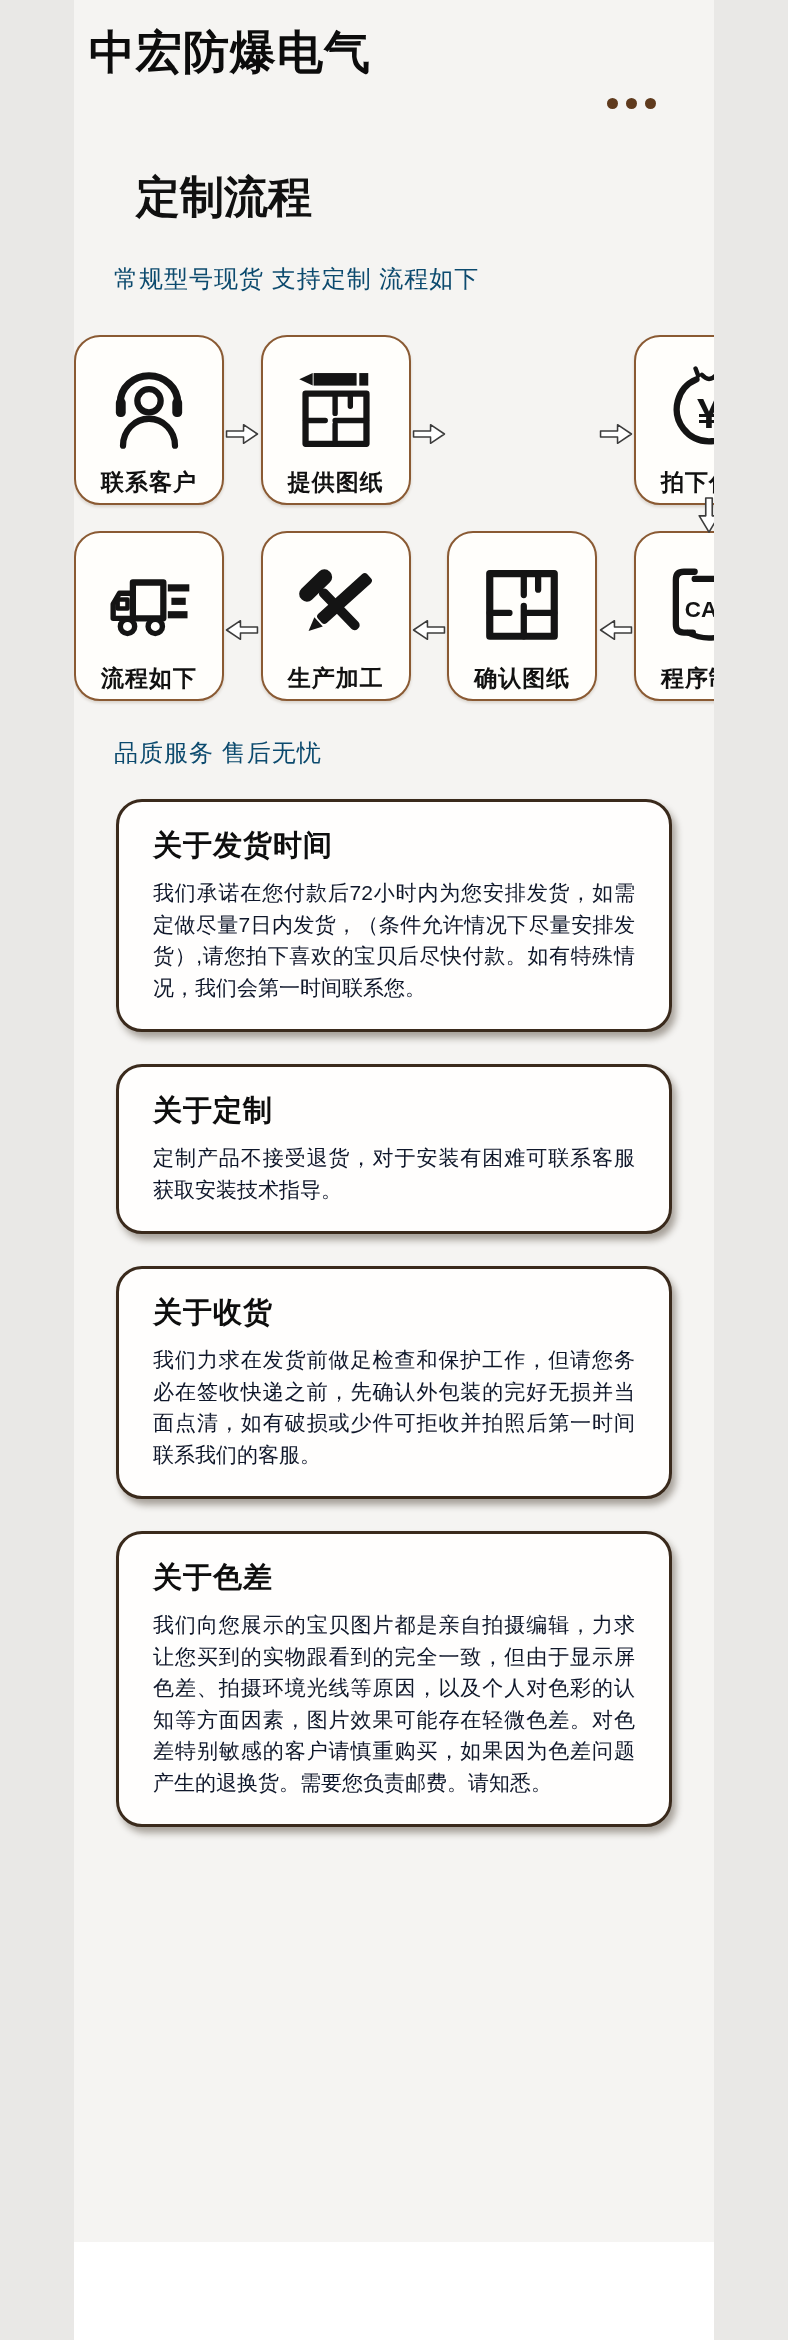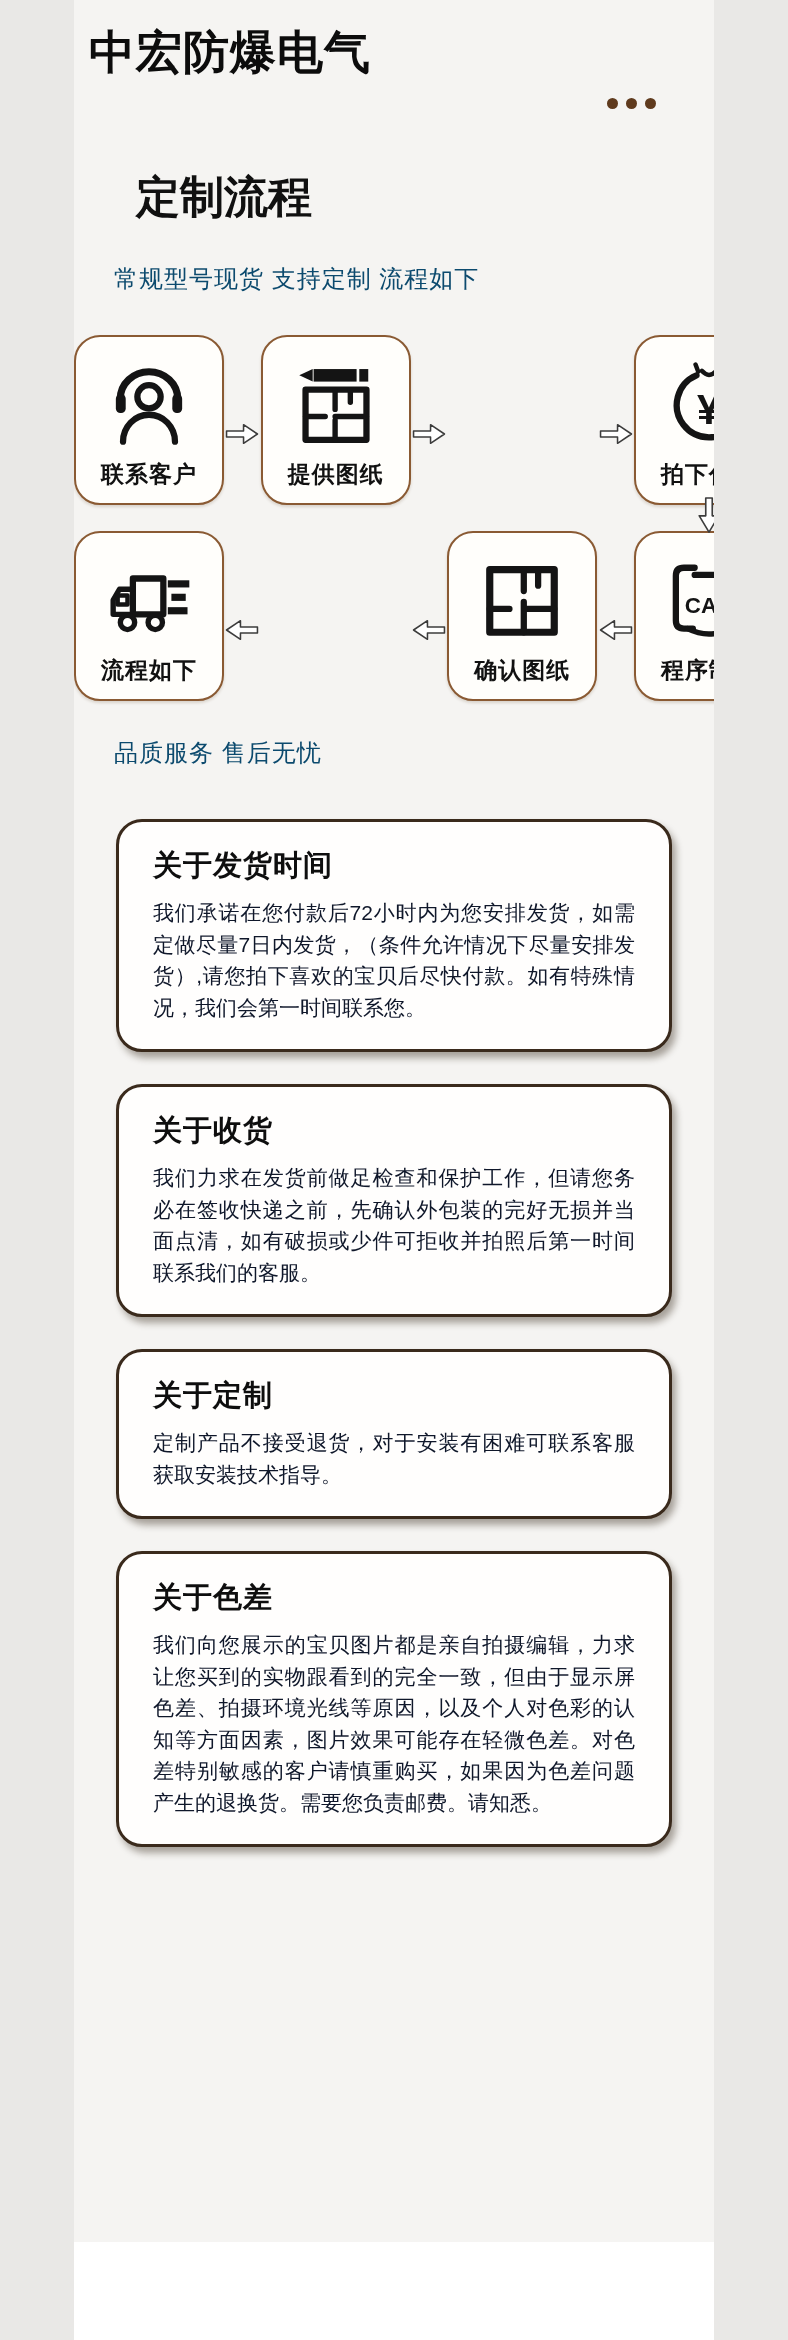--- a/index.html
+++ b/index.html
@@ -25,29 +25,29 @@
     grid-template-columns:150px 1fr 150px 1fr 150px 1fr 150px;
     grid-template-rows:170px 26px 170px;
   }
   .fbox {
     background:#fffefb; border:2px solid #8a5a33; border-radius:26px;
     display:flex; flex-direction:column; align-items:center;
     box-shadow:0 2px 3px rgba(90,60,30,.18);
   }
   .fbox .ic { flex:1; display:flex; align-items:center; justify-content:center; padding-top:12px; }
   .fbox .ic svg { width:86px; height:86px; }
-  .fbox .lbl { font-size:23px; font-weight:700; color:#111; padding-bottom:13px; letter-spacing:1px; }
+  .fbox .lbl { font-size:23px; font-weight:700; color:#111; padding-bottom:5px; letter-spacing:1px; }
   .harrow { display:flex; align-items:center; justify-content:center; margin-top:28px; }
   .harrow svg { width:34px; height:26px; }
   .varrow { grid-column:7; grid-row:2; display:flex; justify-content:center; align-items:center; }
   .varrow svg { width:26px; height:44px; margin-top:-6px; position:relative; z-index:2; }
   .arrow-shape { fill:#ffffff; stroke:#3c3c3c; stroke-width:2; stroke-linejoin:round; }
   .stk { fill:none; stroke:#141414; stroke-linecap:round; stroke-linejoin:round; }
   
-  .cards { margin-top:50px; }
+  .cards { margin-top:30px; }
   .card {
     margin:0 42px 32px; background:#fffefd;
     border:3px solid #3a2a1c; border-radius:26px;
     padding:24px 34px 26px;
     box-shadow:4px 6px 7px rgba(40,25,10,.38);
   }
   .card h3 { font-size:29px; font-weight:900; color:#0e0e0e; margin-bottom:11px; letter-spacing:1px; }
   .card p { font-size:21px; line-height:1.5; color:#0f172a; font-weight:500; text-align:justify; }
   .bottom-white { position:absolute; left:0; bottom:0; width:100%; height:98px; background:#ffffff; }
 </style>
@@ -142,20 +142,35 @@
         </svg>
       </span>
       <span class="lbl">流程如下</span>
     </div>
     <div class="harrow" style="grid-column:2;grid-row:3">
       <svg viewBox="0 0 44 32">
           <polygon class="arrow-shape" points="42,12 20,12 20,4 2,16 20,28 20,20 42,20"></polygon>
         </svg>
     </div>
 
+    <div class="fbox" style="grid-column:3;grid-row:3">
+      <span class="ic">
+        <svg viewBox="0 0 96 96">
+          <g transform="rotate(48 50 50)">
+            <rect x="42" y="2" width="14" height="74" rx="4" fill="#141414"></rect>
+            <polygon points="42,78 56,78 49,93" fill="#141414"></polygon>
+          </g>
+          <g transform="rotate(-44 50 50)">
+            <rect x="26" y="8" width="44" height="17" rx="8" fill="#141414"></rect>
+            <rect x="43" y="24" width="11" height="60" rx="5" fill="#141414"></rect>
+          </g>
+        </svg>
+      </span>
+      <span class="lbl">生产加工</span>
+    </div>
     <div class="harrow" style="grid-column:4;grid-row:3">
       <svg viewBox="0 0 44 32">
           <polygon class="arrow-shape" points="42,12 20,12 20,4 2,16 20,28 20,20 42,20"></polygon>
         </svg>
     </div>
 
     <div class="fbox" style="grid-column:5;grid-row:3">
       <span class="ic">
         <svg viewBox="0 0 96 96">
           <rect class="stk" x="12" y="14" width="72" height="70" stroke-width="8"></rect>
@@ -185,27 +200,27 @@
   </div>
 
   <div class="sec-sub">品质服务 售后无忧</div>
 
   <div class="cards">
     <div class="card">
       <h3>关于发货时间</h3>
       <p>我们承诺在您付款后72小时内为您安排发货，如需定做尽量7日内发货，（条件允许情况下尽量安排发货）,请您拍下喜欢的宝贝后尽快付款。如有特殊情况，我们会第一时间联系您。</p>
     </div>
     <div class="card">
+      <h3>关于定制</h3>
+      <p>定制产品不接受退货，对于安装有困难可联系客服获取安装技术指导。</p>
+    </div>
+    <div class="card">
       <h3>关于收货</h3>
       <p>我们力求在发货前做足检查和保护工作，但请您务必在签收快递之前，先确认外包装的完好无损并当面点清，如有破损或少件可拒收并拍照后第一时间联系我们的客服。</p>
     </div>
     <div class="card">
-      <h3>关于定制</h3>
-      <p>定制产品不接受退货，对于安装有困难可联系客服获取安装技术指导。</p>
-    </div>
-    <div class="card">
       <h3>关于色差</h3>
       <p>我们向您展示的宝贝图片都是亲自拍摄编辑，力求让您买到的实物跟看到的完全一致，但由于显示屏色差、拍摄环境光线等原因，以及个人对色彩的认知等方面因素，图片效果可能存在轻微色差。对色差特别敏感的客户请慎重购买，如果因为色差问题产生的退换货。需要您负责邮费。请知悉。</p>
     </div>
   </div>
 
   <div class="bottom-white"></div>
 </div>
 
 </body></html>

